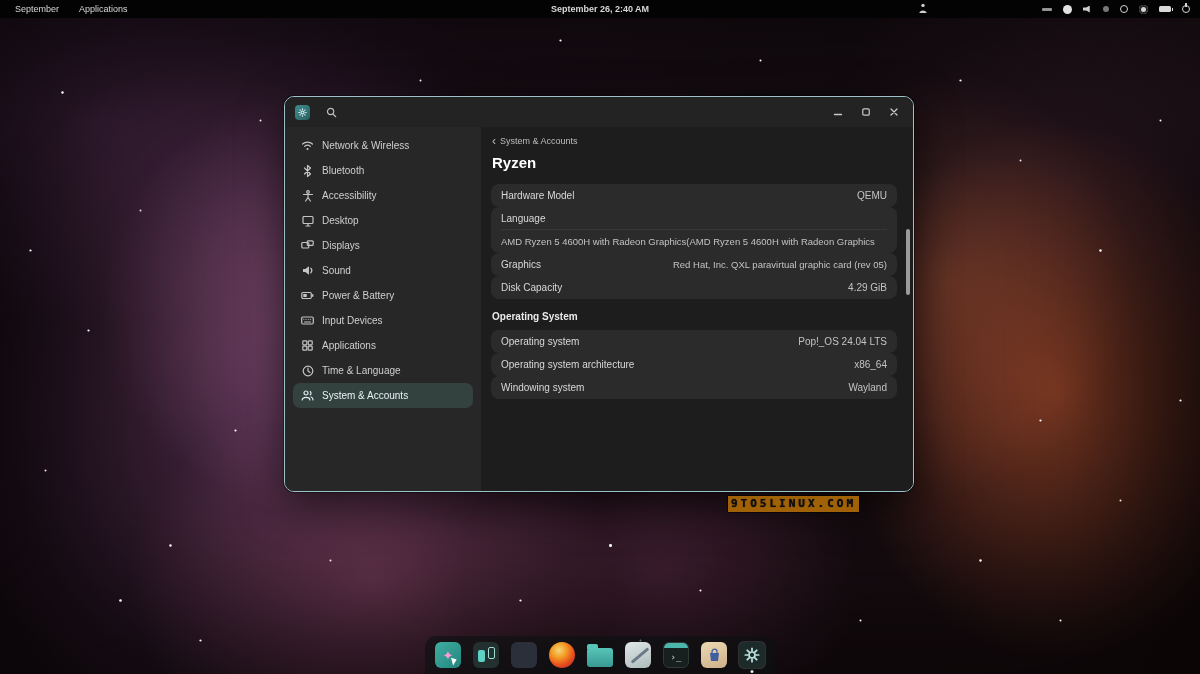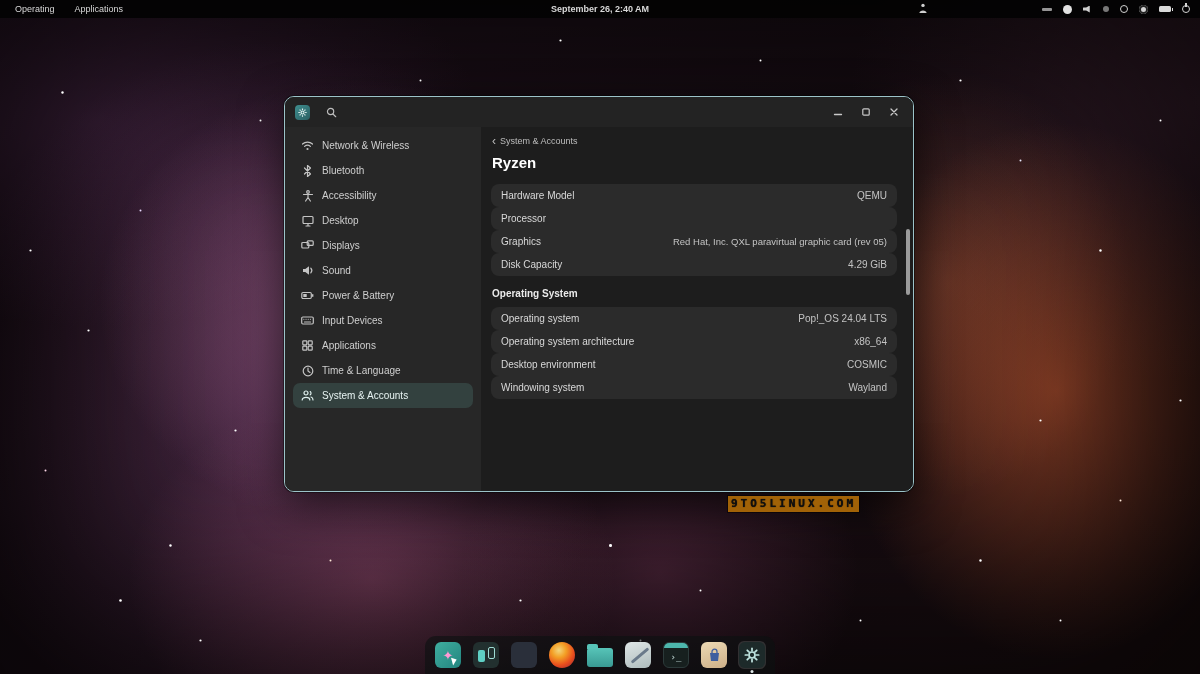--- a/index.html
+++ b/index.html
@@ -157,21 +157,21 @@
   .dim { opacity:.95; }
 </style>
 </head>
 <body>
 
 <div class="wallpaper"></div>
 <div class="stars"></div>
 
 <div class="panel">
   <div class="panel-left">
-    <span class="panel-btn">Operating</span>
+    <span class="panel-btn">September</span>
     <span class="panel-btn">Applications</span>
   </div>
   <div class="panel-center">
     <span>September 26, 2:40 AM</span>
   </div>
   <span class="lone-tray">
     <svg class="person-svg" width="10" height="11" viewBox="0 0 10 11">
         <circle cx="5" cy="2.4" r="1.7" fill="#cfcfcf"></circle>
         <path d="M1.4 10 C1.4 6.6 8.6 6.6 8.6 10 Z" fill="#cfcfcf"></path>
       </svg>
@@ -345,44 +345,41 @@
         <span class="chev">‹</span>
         <span>System &amp; Accounts</span>
       </div>
       <div class="page-title">Ryzen</div>
 
       <div class="rowcard rowline">
         <span class="row-label">Hardware Model</span>
         <span class="row-value">QEMU</span>
       </div>
       <div class="rowcard">
-        <div class="row-label">Processor</div>
+        <div class="row-label">Language</div>
+        <div class="proc-value">AMD Ryzen 5 4600H with Radeon Graphics(AMD Ryzen 5 4600H with Radeon Graphics</div>
       </div>
       <div class="rowcard rowline">
         <span class="row-label">Graphics</span>
         <span class="row-value" style="font-size:9.5px">Red Hat, Inc. QXL paravirtual graphic card (rev 05)</span>
       </div>
       <div class="rowcard rowline">
         <span class="row-label">Disk Capacity</span>
         <span class="row-value">4.29 GiB</span>
       </div>
 
       <div class="section-title">Operating System</div>
 
       <div class="rowcard rowline">
         <span class="row-label">Operating system</span>
         <span class="row-value">Pop!_OS 24.04 LTS</span>
       </div>
       <div class="rowcard rowline">
         <span class="row-label">Operating system architecture</span>
         <span class="row-value">x86_64</span>
-      </div>
-      <div class="rowcard rowline">
-        <span class="row-label">Desktop environment</span>
-        <span class="row-value">COSMIC</span>
       </div>
       <div class="rowcard rowline">
         <span class="row-label">Windowing system</span>
         <span class="row-value">Wayland</span>
       </div>
 
       <div class="scroll-thumb"></div>
     </div>
   </div>
 </div>

